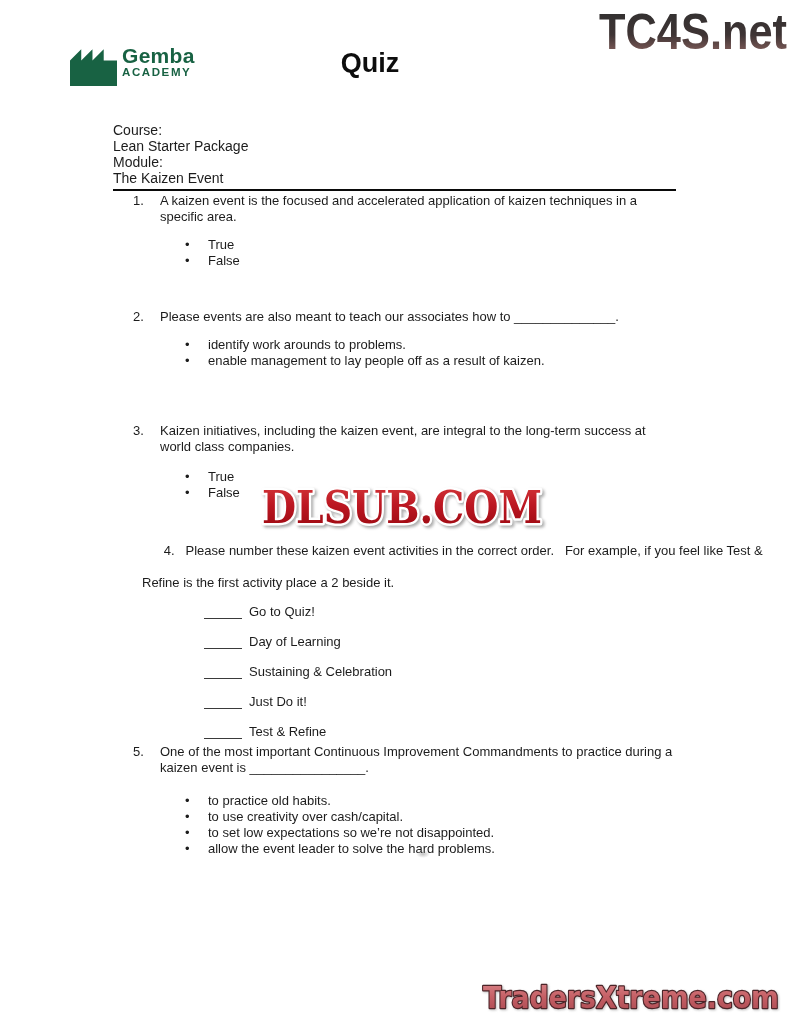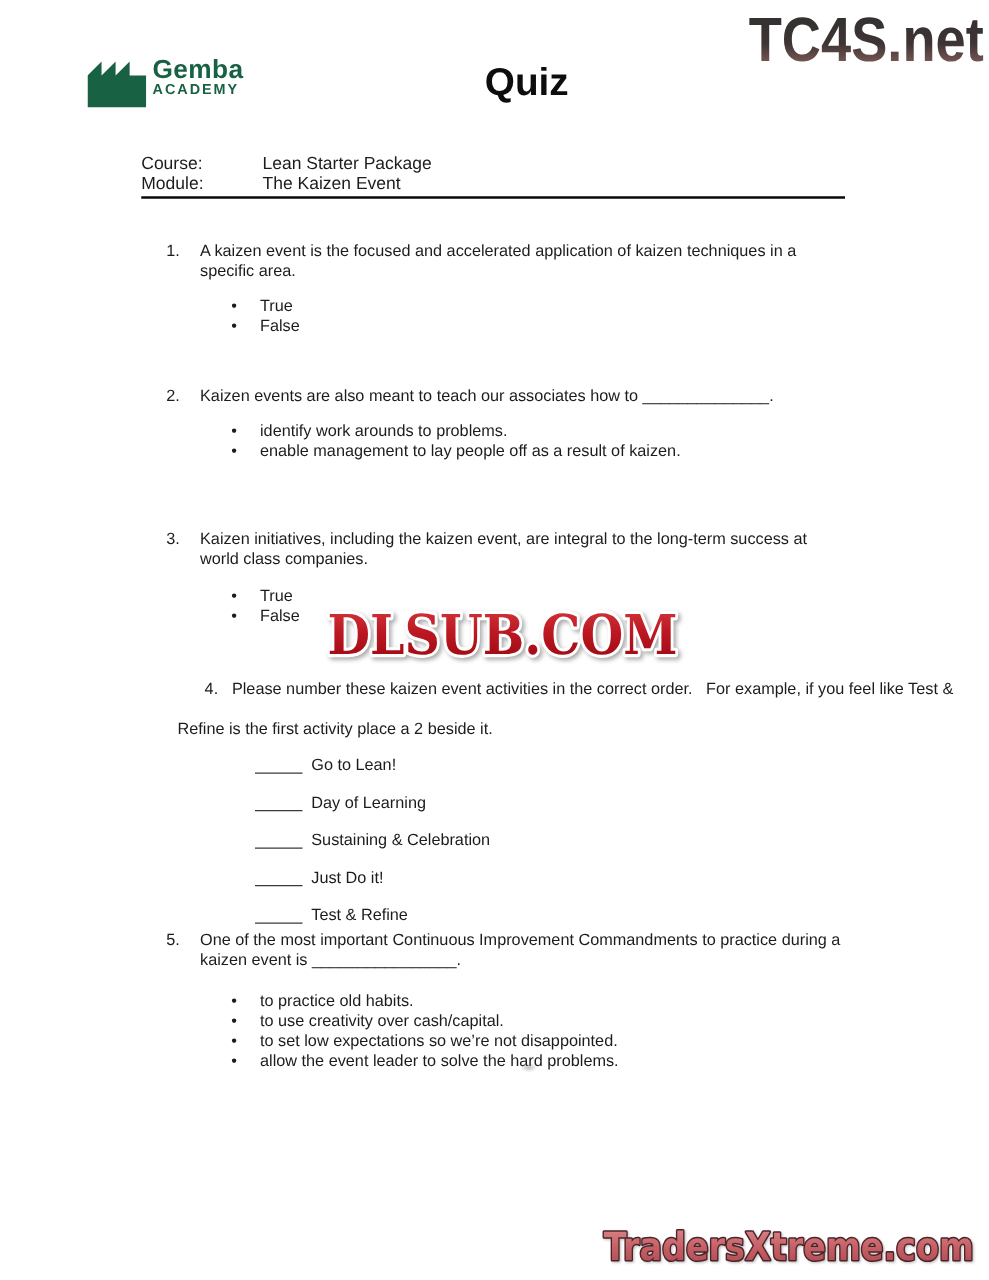--- a/index.html
+++ b/index.html
@@ -14,26 +14,26 @@
               filter: drop-shadow(2px 2px 1.5px rgba(70,70,70,.45)); }
   .wm-traders { position:absolute; left:478px; top:977px;
               filter: drop-shadow(1px 1px 1px rgba(130,130,130,.5)); }
 
   
   .logo { position:absolute; left:48px; top:45px; display:flex; align-items:flex-start;padding-left:22px; }
   .logo svg { display:block; }
   .logo-text { margin-left:5px; }
   .logo-name { font-size:21px; font-weight:bold; line-height:21px; letter-spacing:.3px; }
   .logo-sub  { font-size:11.5px; font-weight:bold; letter-spacing:1.6px; line-height:13px; }
-  .title { position:absolute; left:285px; top:48px; width:170px; text-align:right;
-           font-size:31px; font-weight:bold; color:#0d0d0d; }
+  .title { position:absolute; left:285px; top:48px; width:170px; text-align:center;
+           font-size:27px; font-weight:bold; color:#0d0d0d; }
 
   
   .meta { position:absolute; left:113px; top:122px; width:563px; font-size:14px; line-height:16px; }
-  .meta-row { display:flex; }
+  .meta-row { display:flex;flex-direction:column; }
   .meta-label { width:97px; flex:none; }
   .rule { margin-top:3px; border-top:2px solid #0a0a0a; height:0; }
 
   
   .q { position:absolute; left:133px; width:586px; display:flex; font-size:13px; line-height:16px; }
   .qnum { width:27px; flex:none; }
   .qbody { flex:1; }
   .qline { white-space:pre-wrap; }
   .opts { }
   .opt { display:flex; line-height:16px; }
@@ -105,21 +105,21 @@
         <div class="opt">
             <span>False</span>
           </div>
       </div>
     </div>
   </div>
 
   <div class="q" style="top:309px">
     <span class="qnum">2.</span>
     <div class="qbody">
-      <div class="qline">Kaizen events are also meant to teach our associates how to ______________.</div>
+      <div class="qline">Please events are also meant to teach our associates how to ______________.</div>
       <div class="opts" style="margin-top:12px">
         <div class="opt">
             <span>identify work arounds to problems.</span>
           </div>
         <div class="opt">
             <span>enable management to lay people off as a result of kaizen.</span>
           </div>
       </div>
     </div>
   </div>
@@ -151,21 +151,21 @@
     <text x="147" y="41" text-anchor="middle" textLength="280" lengthAdjust="spacingAndGlyphs" font-family="DejaVu Serif, serif" font-weight="bold" font-size="44" fill="url(#dlsubGrad)" stroke="#ffffff" stroke-width="5" stroke-linejoin="round" style="paint-order:stroke fill;">DLSUB.COM</text>
   </svg>
 
   <div class="q q4" style="top:527px">
     <div class="qline">
       <span class="q4num">4.</span><span>Please number these kaizen event activities in the correct order.   For example, if you feel like Test &amp;</span>
     </div>
     <div class="qline">Refine is the first activity place a 2 beside it.</div>
     <div class="blanks">
       <div class="blank-item">
-        <span class="blank"></span><span class="blank-label">Go to Lean!</span>
+        <span class="blank"></span><span class="blank-label">Go to Quiz!</span>
       </div>
       <div class="blank-item">
         <span class="blank"></span><span class="blank-label">Day of Learning</span>
       </div>
       <div class="blank-item">
         <span class="blank"></span><span class="blank-label">Sustaining &amp; Celebration</span>
       </div>
       <div class="blank-item">
         <span class="blank"></span><span class="blank-label">Just Do it!</span>
       </div>

